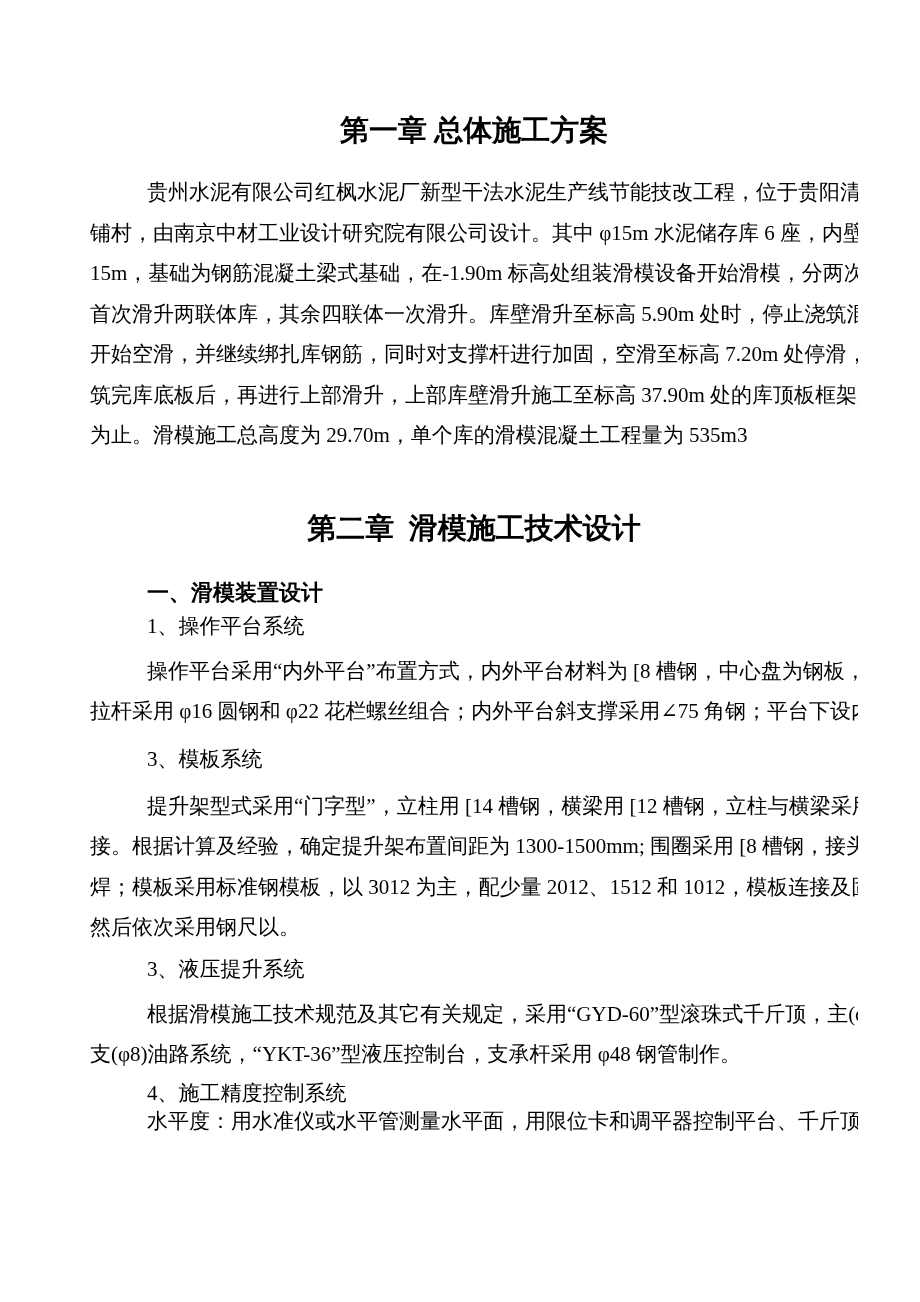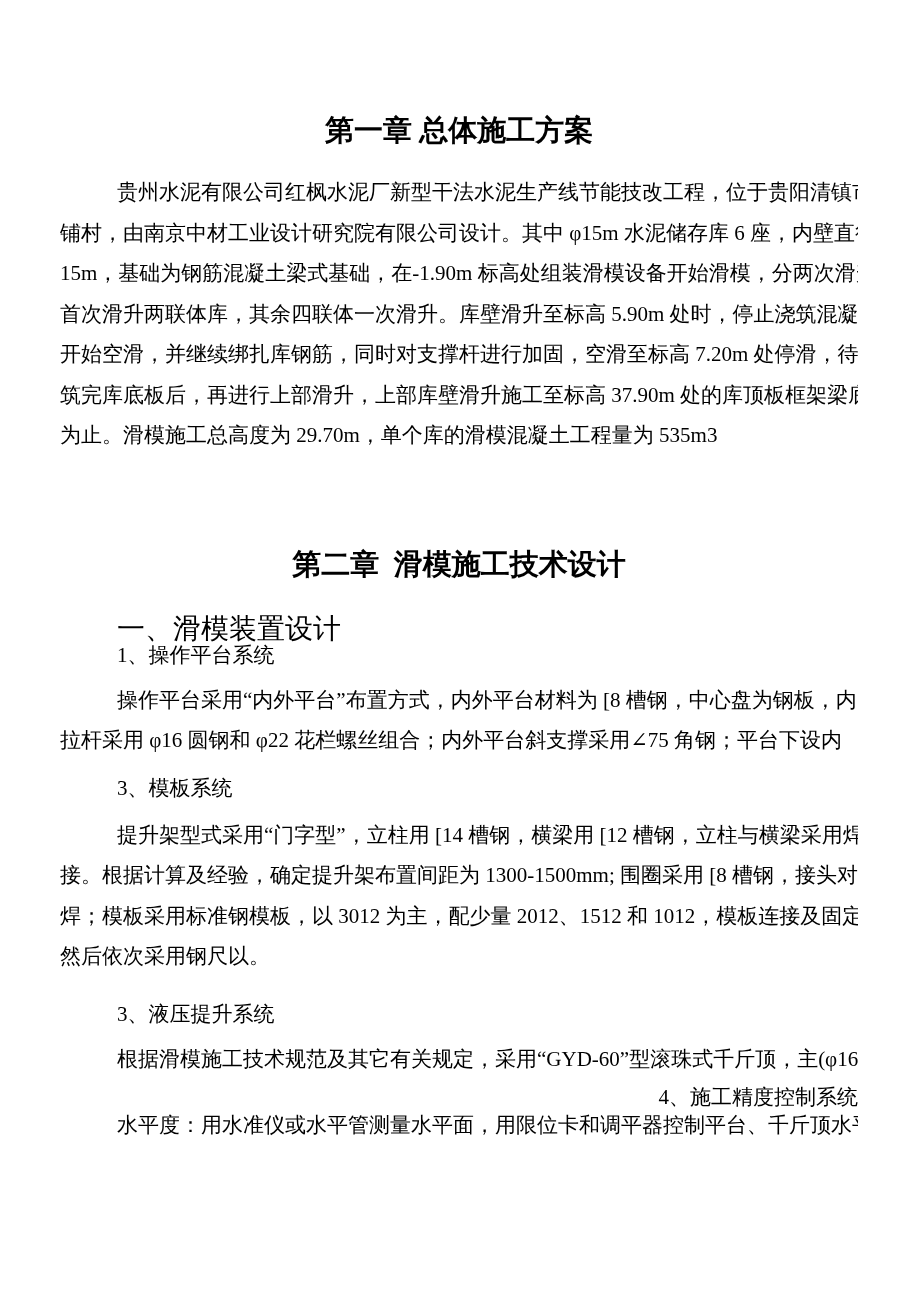--- a/index.html
+++ b/index.html
@@ -3,61 +3,61 @@
 <meta charset="utf-8">
 <style>
   html,body { margin:0; padding:0; background:#ffffff; }
   .page {
     position:relative;
     width:920px; height:1302px;
     margin:0 auto;
     background:#ffffff;
     color:#000000;
     box-sizing:border-box;
-    padding:0 62px 0 60px;
+    padding:0 62px 0 90px;
     overflow:hidden;
     font-family:"Liberation Serif","DejaVu Serif",serif;
     font-size:21px;
   }
   .chapter-title {
     margin:0;
     font-size:29px;
     font-weight:bold;
     text-align:center;
     line-height:44px;
     white-space:pre;
   }
   .chapter-title.first { margin-top:108px; }
-  .chapter-title.second { margin-top:86px; }
+  .chapter-title.second { margin-top:50px; }
   .para { margin:0; }
   .para .line {
     white-space:pre;
     line-height:40.5px;
     height:40.5px;
     overflow:hidden;
   }
   .para.p-chapter1 { margin-top:20px; }
   .indent { text-indent:57px; }
   .section-heading {
     margin:30px 0 0 0;
-    font-size:28px;
-    font-weight:normal;
+    font-size:22px;
+    font-weight:bold;
     line-height:26px;
     text-indent:57px;
     white-space:pre;
   }
   .item-heading {
     line-height:26px;
     text-indent:57px;
     white-space:pre;
   }
-  .ih-1 { margin-top:0; }
+  .ih-1 { margin-top:7px; }
   .ih-2 { margin-top:14px; }
-  .ih-3 { margin-top:24px; }
-  .ih-4 { margin-top:5px;text-align:right; }
+  .ih-3 { margin-top:8px; }
+  .ih-4 { margin-top:5px; }
   .para.p-item1 { margin-top:12px; }
   .para.p-item2 { margin-top:14px; }
   .para.p-item3 { margin-top:12px; }
   .para.p-item4 { margin-top:2px; }
   .para.single .line { line-height:27px; height:27px; }
 </style>
 </head>
 <body>
 
 <div class="page">
@@ -88,20 +88,21 @@
   <div class="para p-item2">
     <div class="line indent">提升架型式采用“门字型”，立柱用 [14 槽钢，横梁用 [12 槽钢，立柱与横梁采用焊</div>
     <div class="line">接。根据计算及经验，确定提升架布置间距为 1300-1500mm; 围圈采用 [8 槽钢，接头对</div>
     <div class="line">焊；模板采用标准钢模板，以 3012 为主，配少量 2012、1512 和 1012，模板连接及固定</div>
     <div class="line">然后依次采用钢尺以。</div>
   </div>
 
   <div class="item-heading ih-3">3、液压提升系统</div>
   <div class="para p-item3">
     <div class="line indent">根据滑模施工技术规范及其它有关规定，采用“GYD-60”型滚珠式千斤顶，主(φ16)、</div>
+    <div class="line">支(φ8)油路系统，“YKT-36”型液压控制台，支承杆采用 φ48 钢管制作。</div>
   </div>
 
   <div class="item-heading ih-4">4、施工精度控制系统</div>
   <div class="para p-item4 single">
     <div class="line indent">水平度：用水准仪或水平管测量水平面，用限位卡和调平器控制平台、千斤顶水平度。</div>
   </div>
 
 </div>
 
 </body></html>

